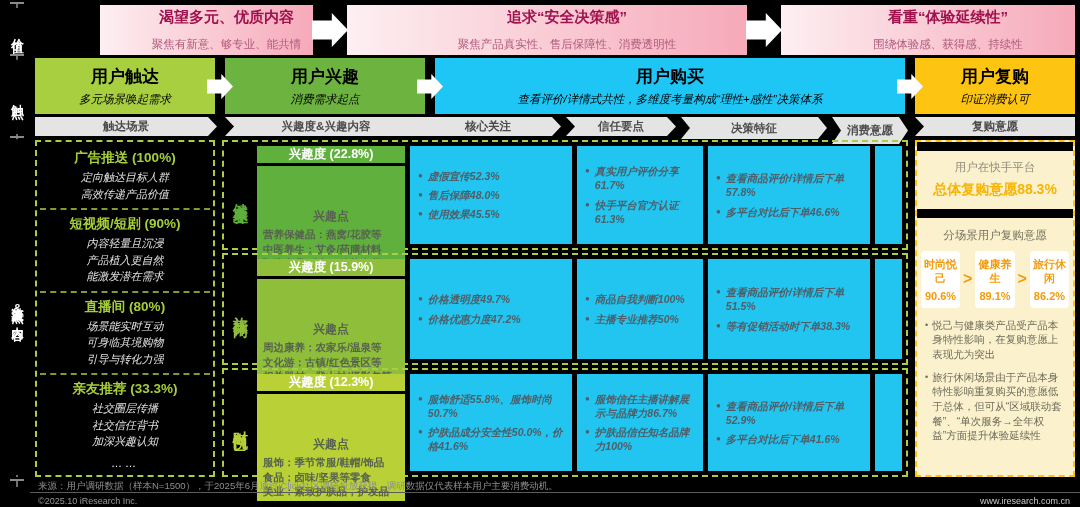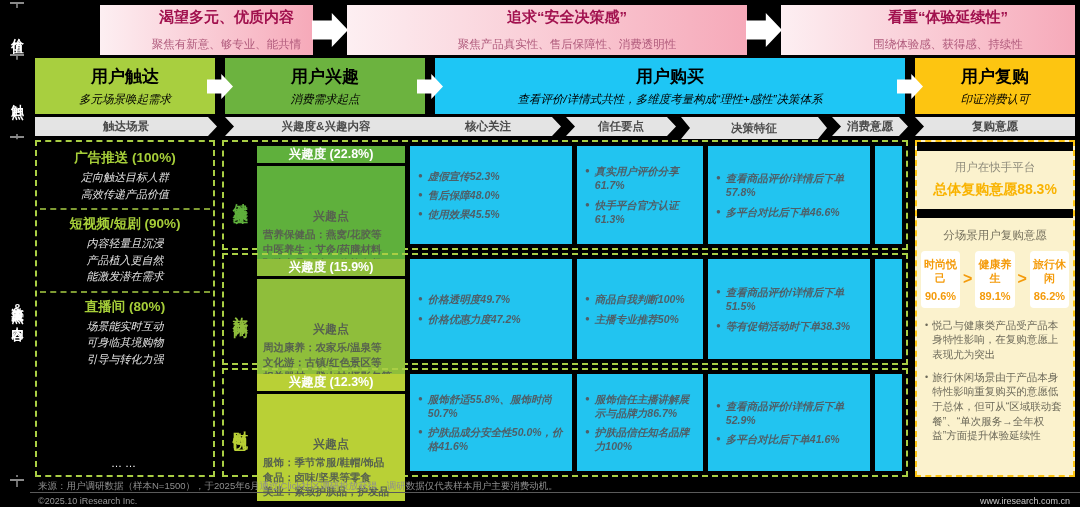--- a/index.html
+++ b/index.html
@@ -125,40 +125,46 @@
   <div class="abs stage st4" style="left:915px;top:58px;width:160px;height:56px;">
     <div class="t">用户复购</div>
     <div class="s">印证消费认可</div>
   </div>
 
   <div class="abs chev flat" style="left:35px;top:117px;width:182px;height:19px;">触达场景</div>
   <div class="abs chev" style="left:225px;top:117px;width:202px;height:19px;">兴趣度&amp;兴趣内容</div>
   <div class="abs chev" style="left:415px;top:117px;width:146px;height:19px;">核心关注</div>
   <div class="abs chev" style="left:566px;top:117px;width:110px;height:19px;text-align:center;">信任要点</div>
   <div class="abs chev" style="left:681px;top:117px;width:146px;height:22px;">决策特征</div>
-  <div class="abs chev" style="left:832px;top:117px;width:76px;height:19px;">消费意愿</div>
+  <div class="abs chev" style="left:832px;top:117px;width:76px;height:27px;">消费意愿</div>
   <div class="abs chev endflat" style="left:915px;top:117px;width:160px;height:19px;">复购意愿</div>
 
   <div class="abs scenes">
     <div class="scene">
       <div class="t">广告推送 (100%)</div>
       <div class="l">定向触达目标人群</div>
       <div class="l">高效传递产品价值</div>
     </div>
     <div class="scene">
       <div class="t">短视频/短剧 (90%)</div>
       <div class="l">内容轻量且沉浸</div>
       <div class="l">产品植入更自然</div>
       <div class="l">能激发潜在需求</div>
     </div>
     <div class="scene">
       <div class="t">直播间 (80%)</div>
       <div class="l">场景能实时互动</div>
       <div class="l">可身临其境购物</div>
       <div class="l">引导与转化力强</div>
+    </div>
+    <div class="scene">
+      <div class="t">亲友推荐 (33.3%)</div>
+      <div class="l">社交圈层传播</div>
+      <div class="l">社交信任背书</div>
+      <div class="l">加深兴趣认知</div>
     </div>
     <div class="dots">……</div>
   </div>
 
   <div class="abs seg s1" style="top:140px;height:110px;">
     <div class="seglabel">健康养生</div>
     <div class="intcol">
       <div class="intbar">兴趣度 (22.8%)</div>
       <div class="intbody">
         <div class="h">兴趣点</div>

